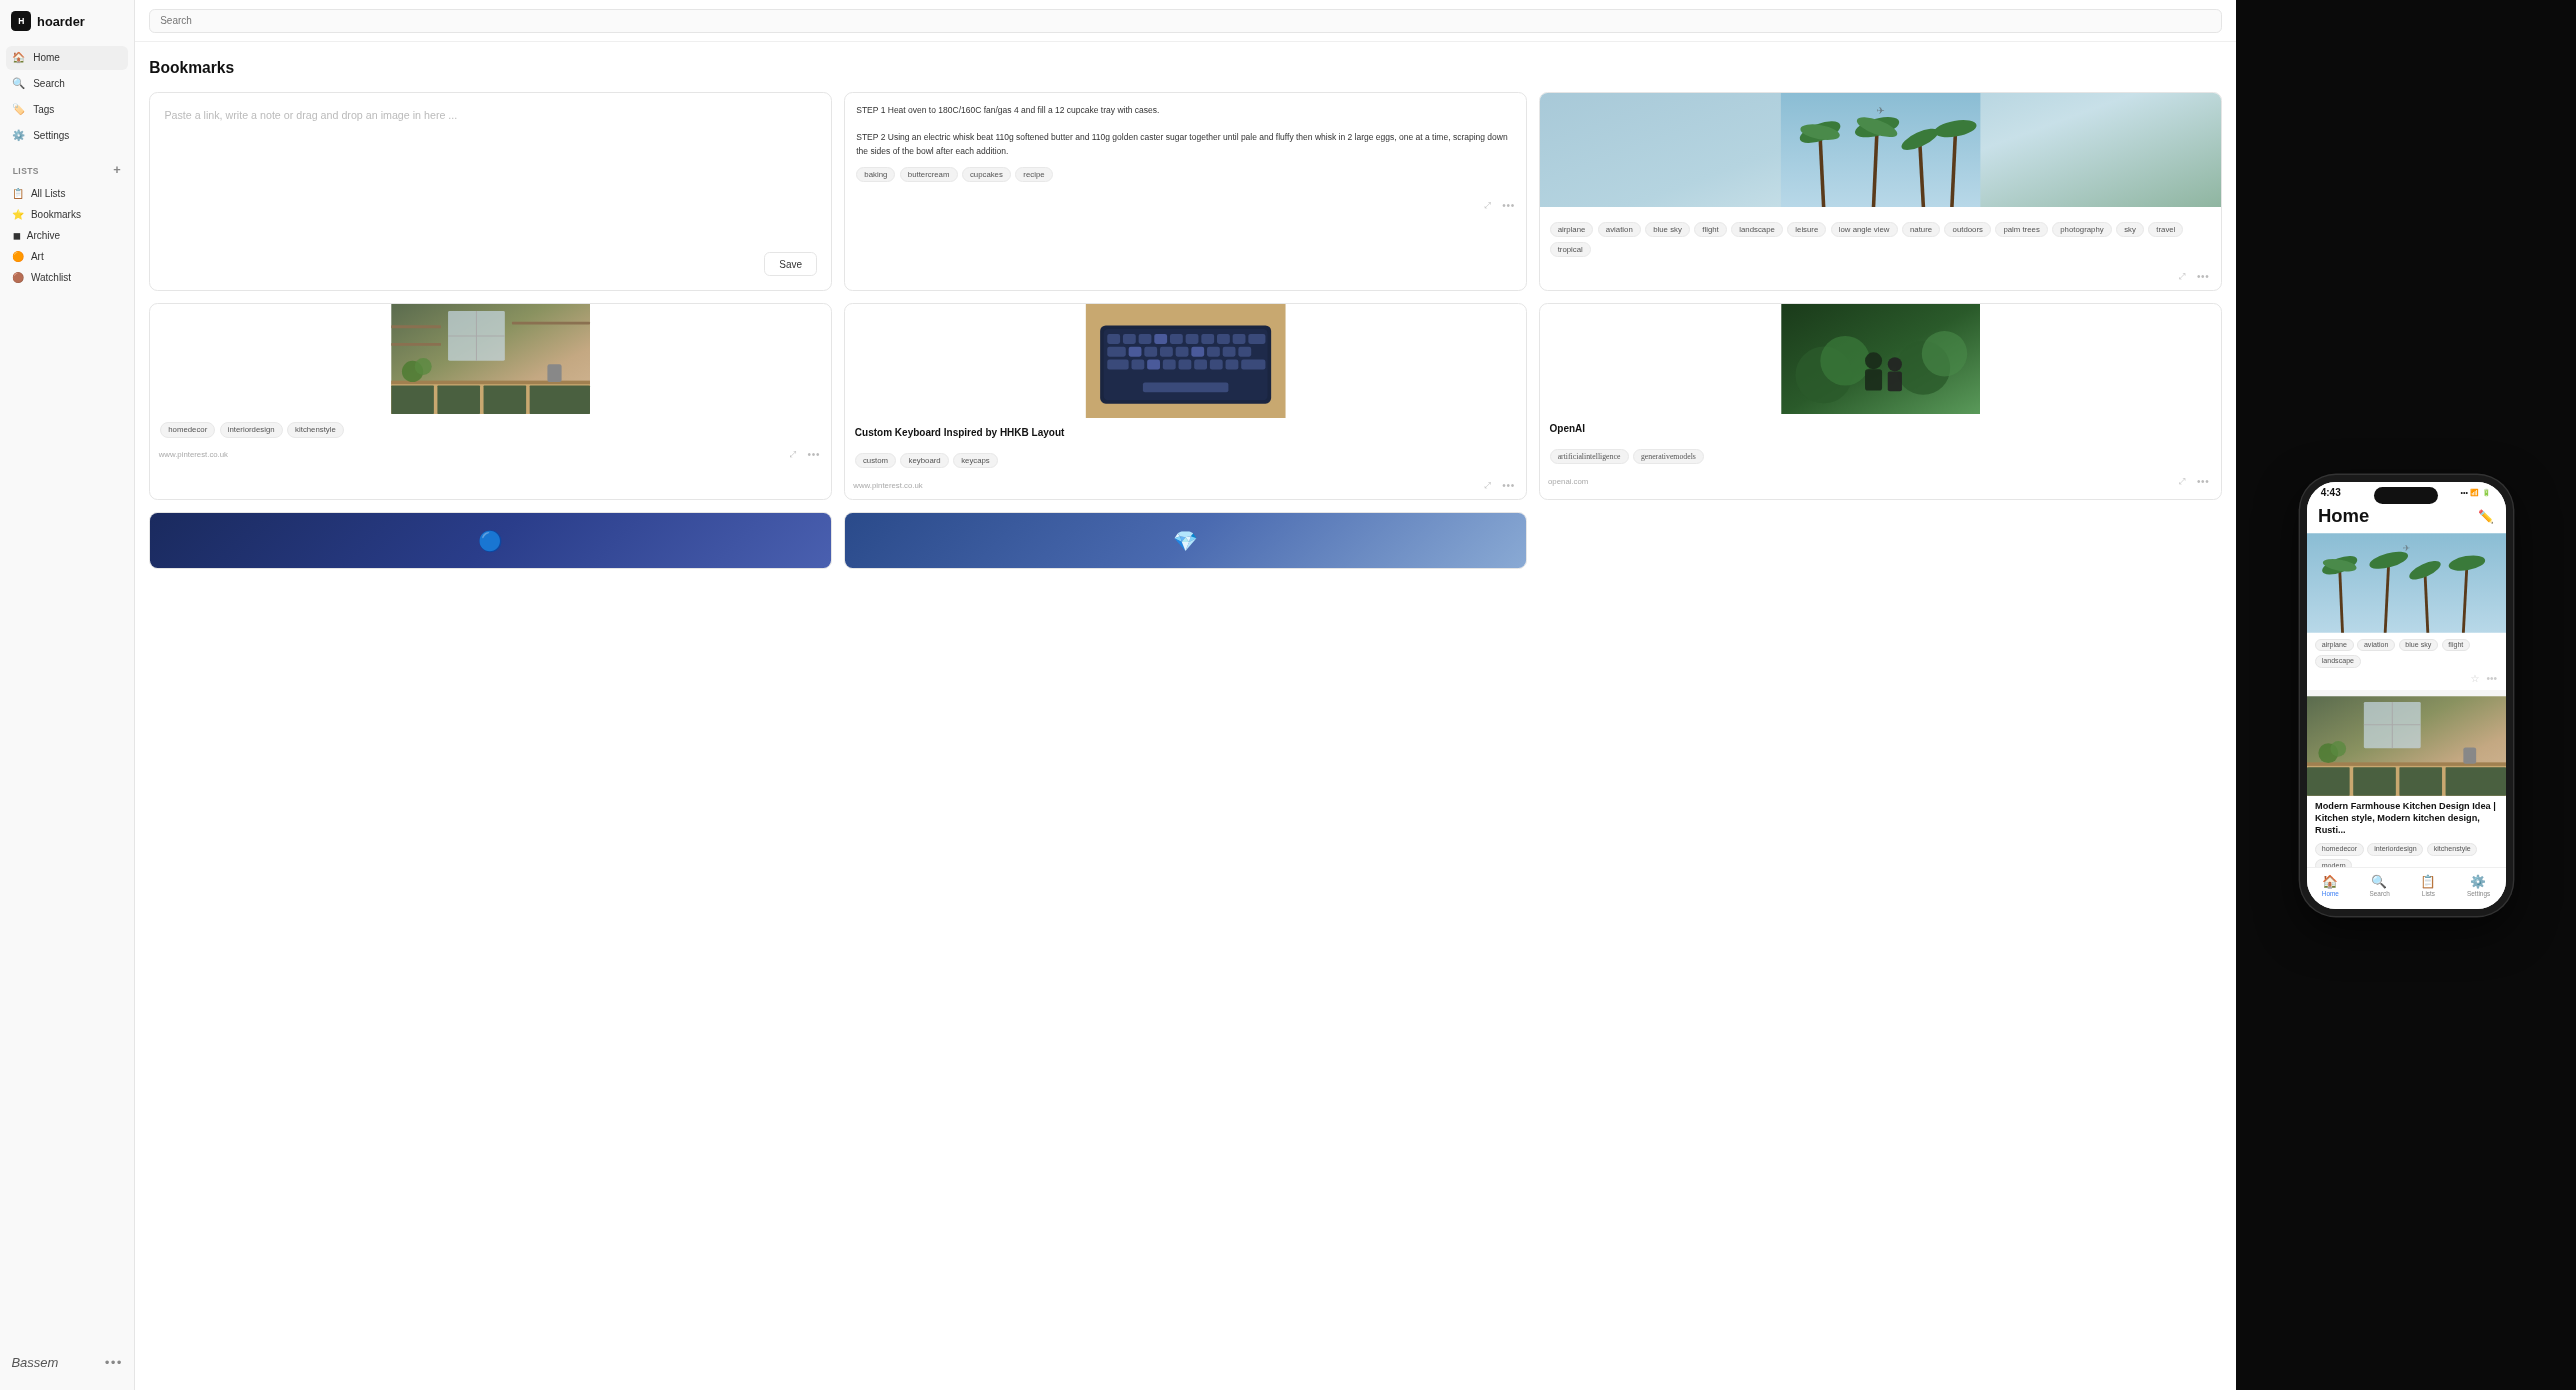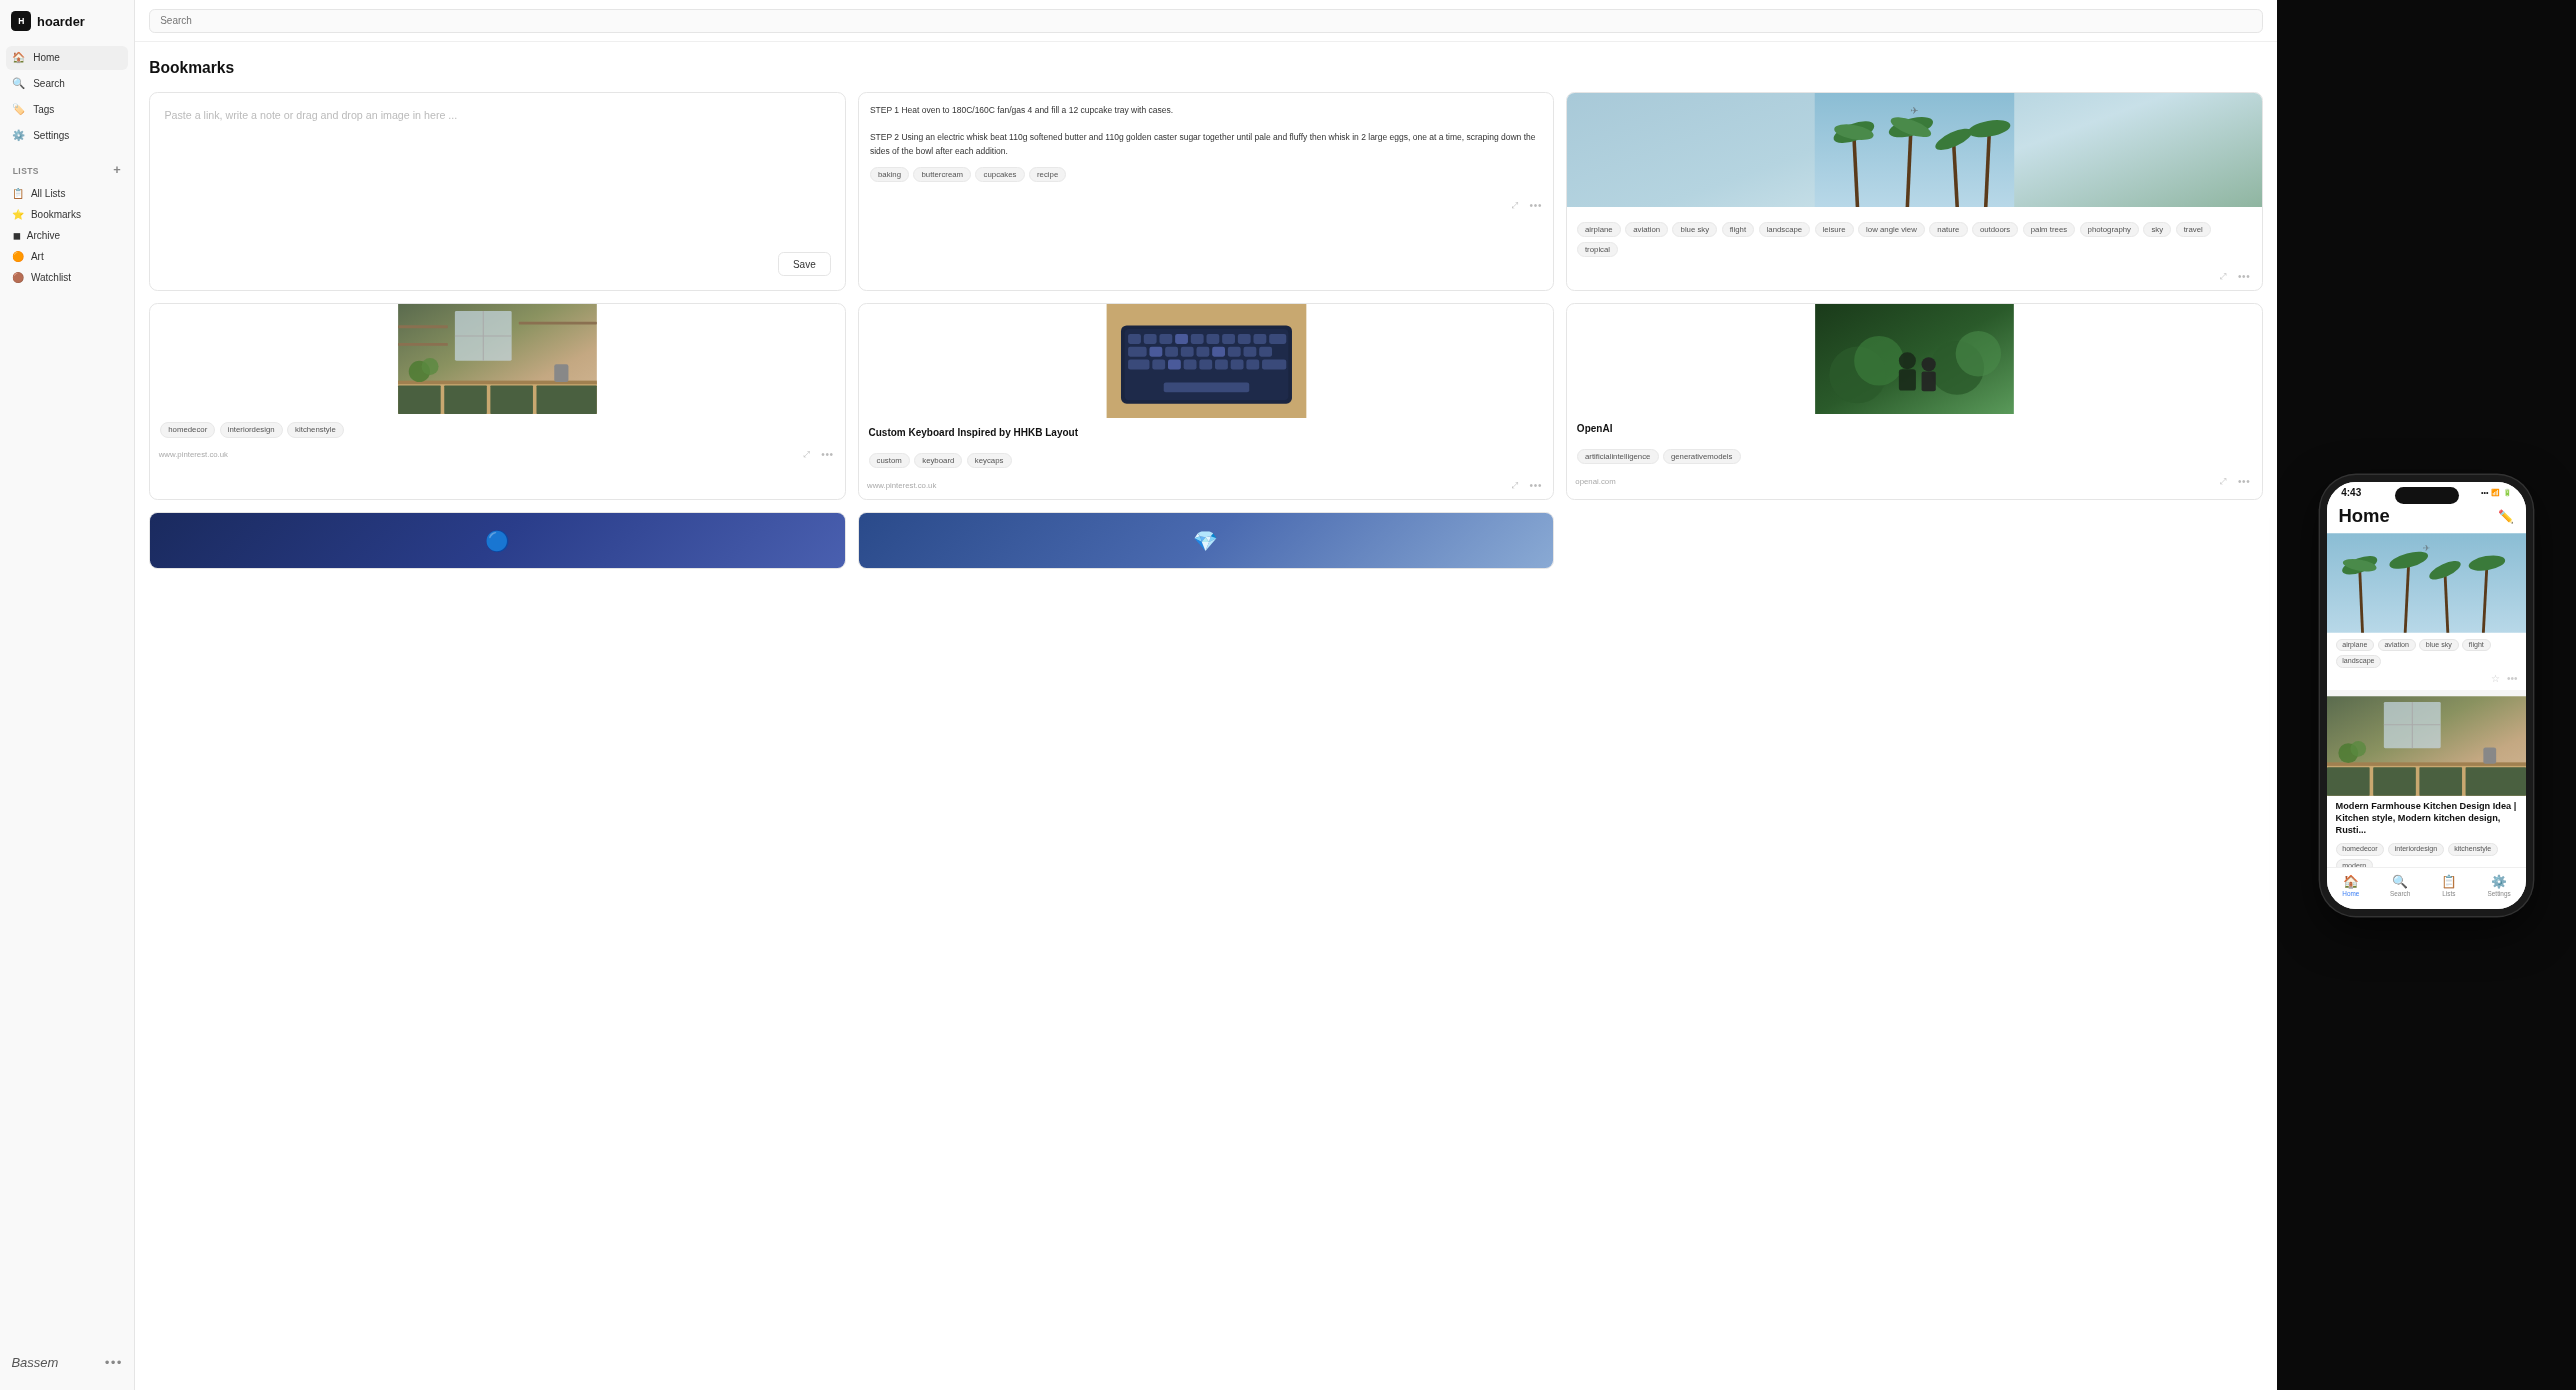--- a/index.html
+++ b/index.html
@@ -228,21 +228,21 @@
       background: linear-gradient(160deg, #a8c9d8 0%, #b5d4e0 40%, #c8e0e8 60%, #8fb5a0 100%);
       height: 114px;
       display: flex;
       align-items: center;
       justify-content: center;
       font-size: 28.4px;
     }
 
     
     .phone-area {
-      width: 299px;
+      width: 340px;
       background: #0a0a0a;
       display: flex;
       align-items: center;
       justify-content: center;
       flex-shrink: 0;
     }
     .phone-mockup {
       width: 213px;
       height: 441px;
       background: white;
@@ -645,21 +645,21 @@
             <circle cx="200" cy="90" r="38" fill="#2a5a2a" opacity="0.8"></circle>
             <circle cx="230" cy="70" r="32" fill="#4a8a4a" opacity="0.6"></circle>
 
             <circle cx="130" cy="80" r="12" fill="#1a2a1a" opacity="0.9"></circle>
             <rect x="118" y="92" width="24" height="30" fill="#1a2a1a" opacity="0.9" rx="4"></rect>
             <circle cx="160" cy="85" r="10" fill="#222" opacity="0.9"></circle>
             <rect x="150" y="95" width="20" height="28" fill="#222" opacity="0.9" rx="3"></rect>
           </svg>
         </div>
         <div class="card-title">OpenAI</div>
-        <div class="card-tags" style="padding: 0 10px 5.7px;">
+        <div class="card-tags" style="padding: 0 10px 5.7px; font-family: Liberation Serif, serif;">
           <span class="tag">artificialintelligence</span>
           <span class="tag">generativemodels</span>
         </div>
         <div class="card-footer">
           <span class="card-url" style="padding:0;">openai.com</span>
           <div style="display:flex; gap:5.7px;">
             <button class="card-action-btn expand-icon">⤢</button>
             <button class="card-action-btn dots-icon">•••</button>
           </div>
         </div>

